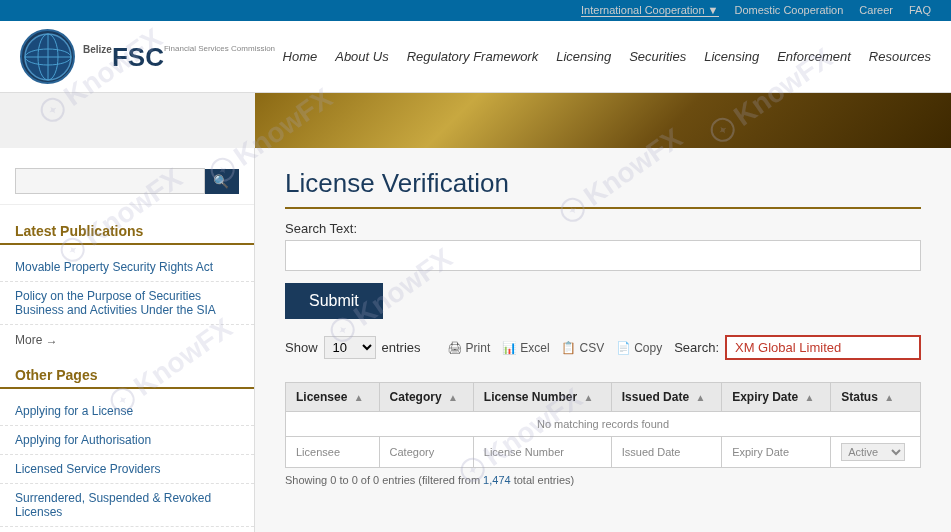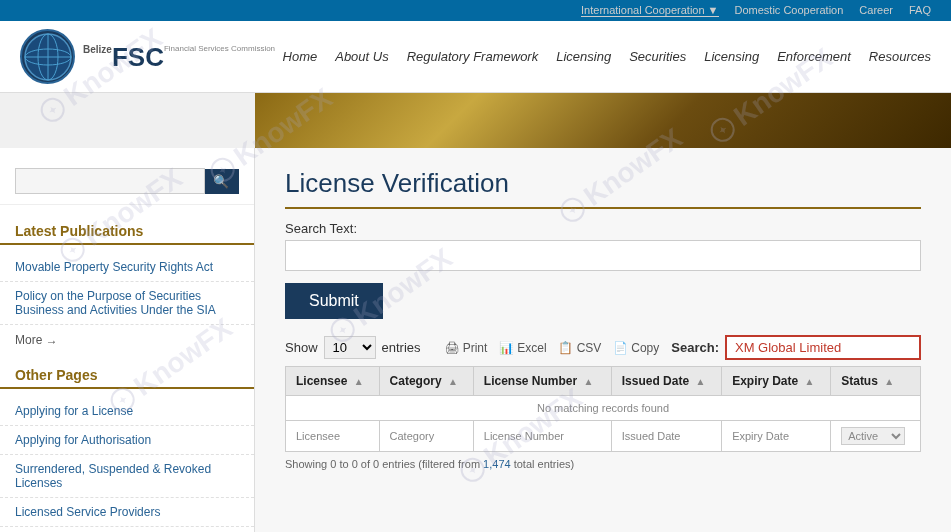--- a/index.html
+++ b/index.html
@@ -185,21 +185,21 @@
       font-size: 16px;
       cursor: pointer;
       margin-bottom: 16px;
     }
 
     
     .table-toolbar {
       display: flex;
       align-items: center;
       justify-content: space-between;
-      margin-bottom: 6px;
+      margin-bottom: 22px;
     }
     .show-entries {
       display: flex;
       align-items: center;
       gap: 6px;
       font-size: 13px;
     }
     .show-entries select {
       border: 1px solid #ccc;
       padding: 2px 4px;
@@ -219,21 +219,21 @@
       gap: 3px;
       background: none;
       border: none;
     }
 
     .search-box-wrapper {
       display: flex;
       align-items: center;
       gap: 6px;
     }
-    .search-label { font-size: 13px; font-weight: bold; }
+    .search-label { font-size: 13px; font-weight: normal; }
     .search-input-highlight {
       border: 2px solid #c0392b;
       padding: 3px 8px;
       font-size: 13px;
       background: #fff;
       color: #c0392b;
       min-width: 150px;
     }
 
     
@@ -396,22 +396,22 @@
 
     <div class="sidebar-item">Movable Property Security Rights Act</div>
     <div class="sidebar-item">Policy on the Purpose of Securities Business and Activities Under the SIA</div>
 
     <div class="sidebar-more">More →</div>
 
     <div class="sidebar-section-title2">Other Pages</div>
 
     <div class="sidebar-page-item">Applying for a License</div>
     <div class="sidebar-page-item">Applying for Authorisation</div>
+    <div class="sidebar-page-item">Licensed Service Providers</div>
     <div class="sidebar-page-item">Surrendered, Suspended &amp; Revoked Licenses</div>
-    <div class="sidebar-page-item">Licensed Service Providers</div>
     <div class="sidebar-page-item current">License Verification</div>
   </div>
 
   <div class="main-content">
     <h1 class="page-title">License Verification</h1>
 
     <div class="form-group">
       <label class="form-label">Search Text:</label>
       <input type="text" class="search-text-input" value="" style="width: 100%;">
     </div>

